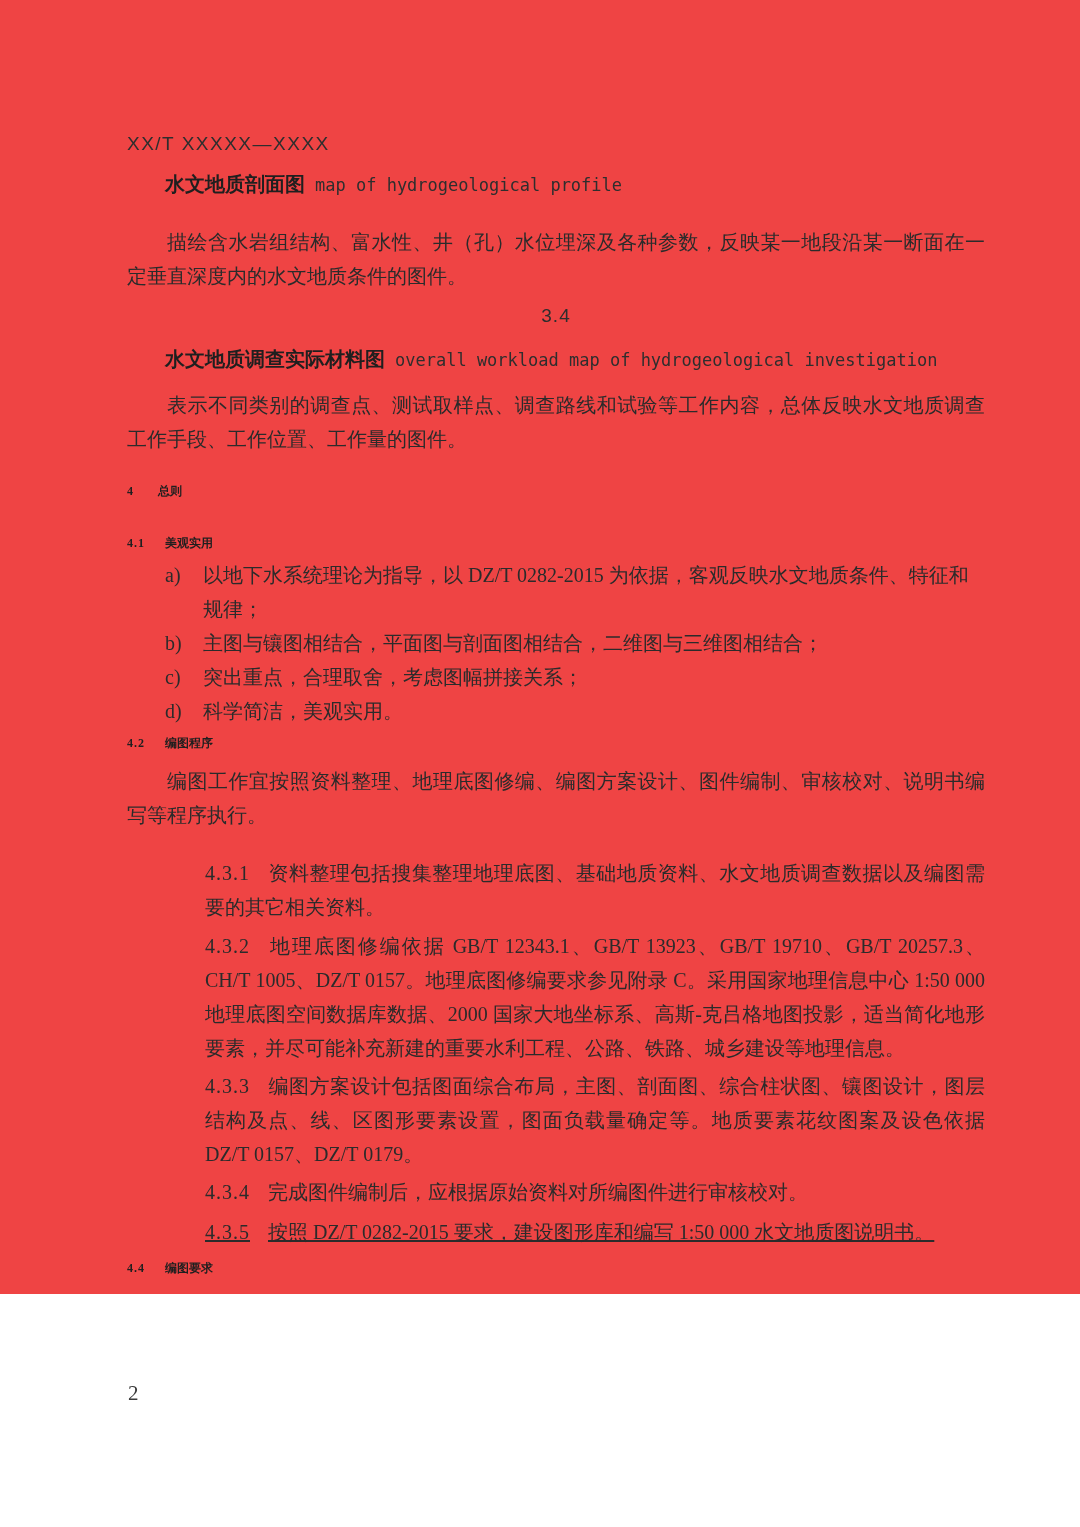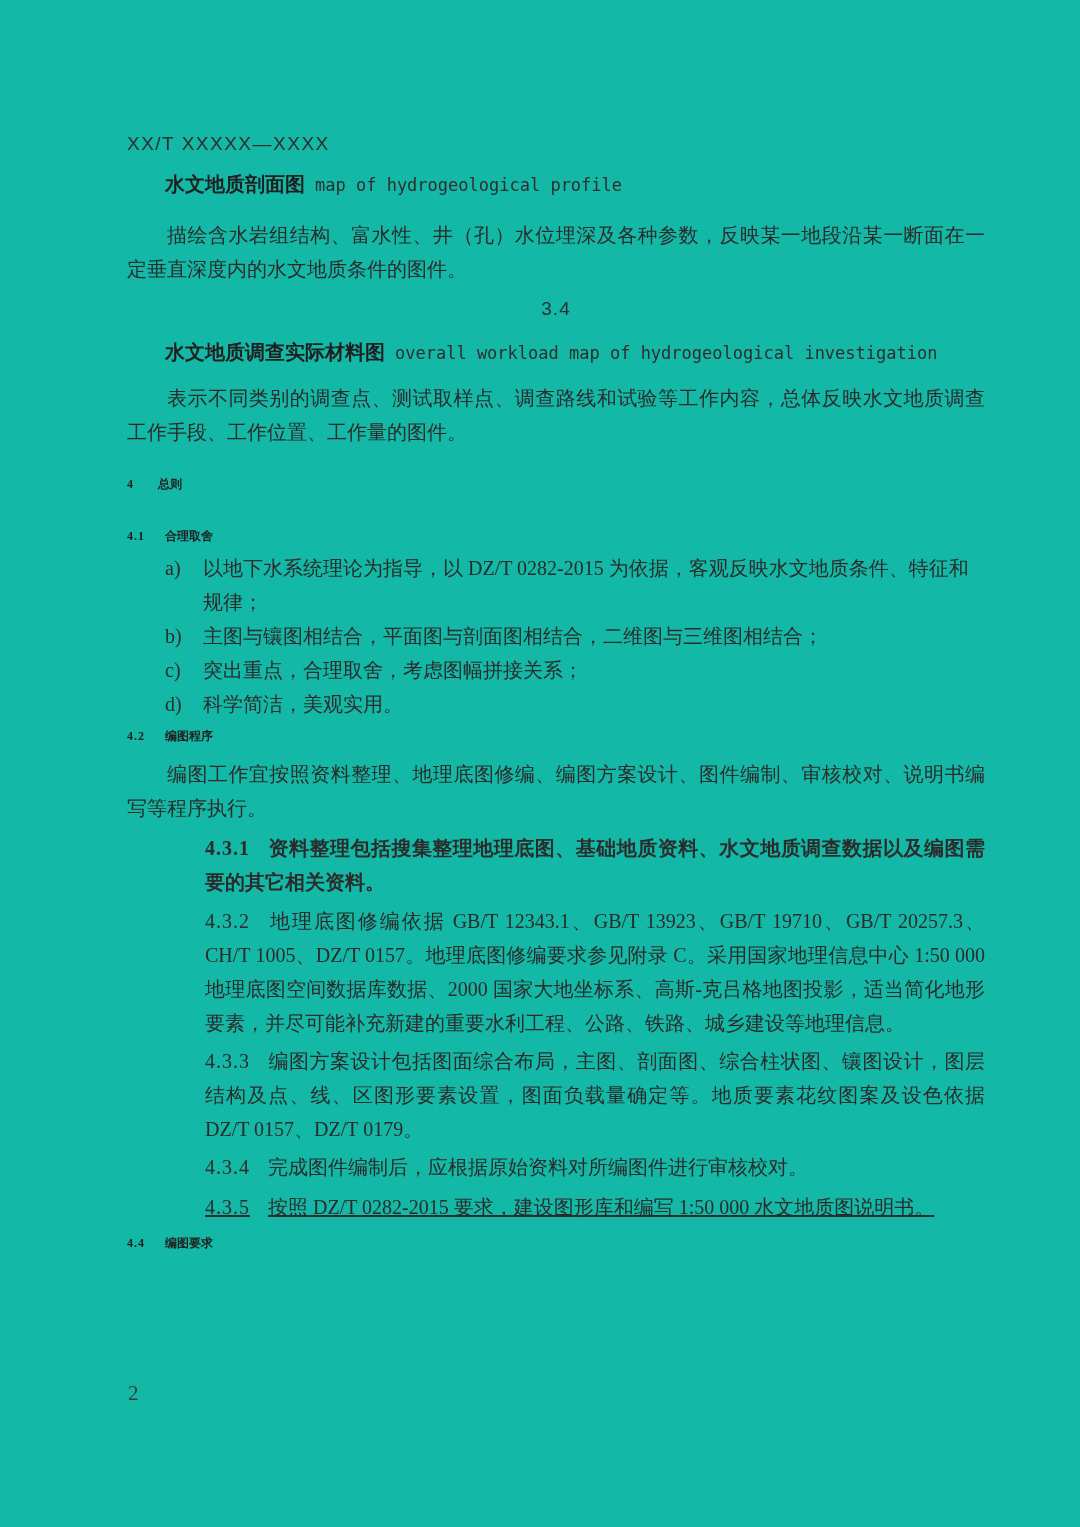--- a/index.html
+++ b/index.html
@@ -5,22 +5,22 @@
   * { margin: 0; padding: 0; box-sizing: border-box; }
   html, body { background: #ffffff; }
   body {
     width: 1080px; height: 1527px;
     font-family: "Liberation Serif", serif;
     color: #2b2b2b;
     overflow: hidden;
   }
   .page {
     position: relative;
-    width: 1080px; height: 1527px;
-    background: #14b8a6;
+    width: 1080px; height: 1294px;
+    background: #ef4444;
     padding: 132px 95px 0 127px;
   }
 
   
   .doc-header {
     font-family: "Liberation Sans", sans-serif;
     font-size: 19px; line-height: 24px;
     letter-spacing: 1.5px;
     color: #2e2e2e;
   }
@@ -44,21 +44,21 @@
     font-family: "DejaVu Sans Mono", monospace;
     font-size: 17px; color: #2e2e2e;
   }
 
   
   .para {
     font-size: 20px; line-height: 34px;
     text-align: justify; text-indent: 2em;
     color: #2b2b2b;
   }
-  .term-def { margin-top: 17px; }
+  .term-def { margin-top: 24px; }
   .term-def.second { margin-top: 12px; }
 
   
   .heading {
     font-family: Liberation Serif, serif;
     font-weight: 700; font-size: 12px; line-height: 30px;
     color: #1f1f1f;
   }
   .heading .num { letter-spacing: 1px; }
   .heading.chapter { margin-top: 20px; }
@@ -86,21 +86,21 @@
   .list-item .text { flex: 1; }
 
   
   .clause {
     margin-left: 78px;
     font-size: 20px; line-height: 34px;
     text-align: justify;
     color: #2b2b2b;
   }
   .clause .cnum { letter-spacing: 1px; margin-right: 18px; }
-  .clause.c1 { margin-top: 6px; font-weight: bold; }
+  .clause.c1 { margin-top: 24px; }
   .clause.c2 { margin-top: 5px; }
   .clause.c3 { margin-top: 4px; }
   .clause.c4 { margin-top: 4px; }
   .clause.c5 { margin-top: 6px; text-decoration: underline; }
 
   
   .page-number {
     position: absolute;
     left: 128px; top: 1378px;
     font-family: "Liberation Serif", serif;
@@ -124,21 +124,21 @@
   <div class="term-title">
     <span class="cn">水文地质调查实际材料图</span><span class="en">overall workload map of hydrogeological investigation</span>
   </div>
   <p class="para term-def second">表示不同类别的调查点、测试取样点、调查路线和试验等工作内容，总体反映水文地质调查工作手段、工作位置、工作量的图件。</p>
 
   <div class="heading chapter">
     <span class="num">4</span><span class="ttl">总则</span>
   </div>
 
   <div class="heading s41">
-    <span class="num">4.1</span><span class="ttl">合理取舍</span>
+    <span class="num">4.1</span><span class="ttl">美观实用</span>
   </div>
   <div class="list">
     <div class="list-item">
       <span class="label">a)</span>
       <span class="text">以地下水系统理论为指导，以 DZ/T 0282-2015 为依据，客观反映水文地质条件、特征和规律；</span>
     </div>
     <div class="list-item">
       <span class="label">b)</span>
       <span class="text">主图与镶图相结合，平面图与剖面图相结合，二维图与三维图相结合；</span>
     </div>

